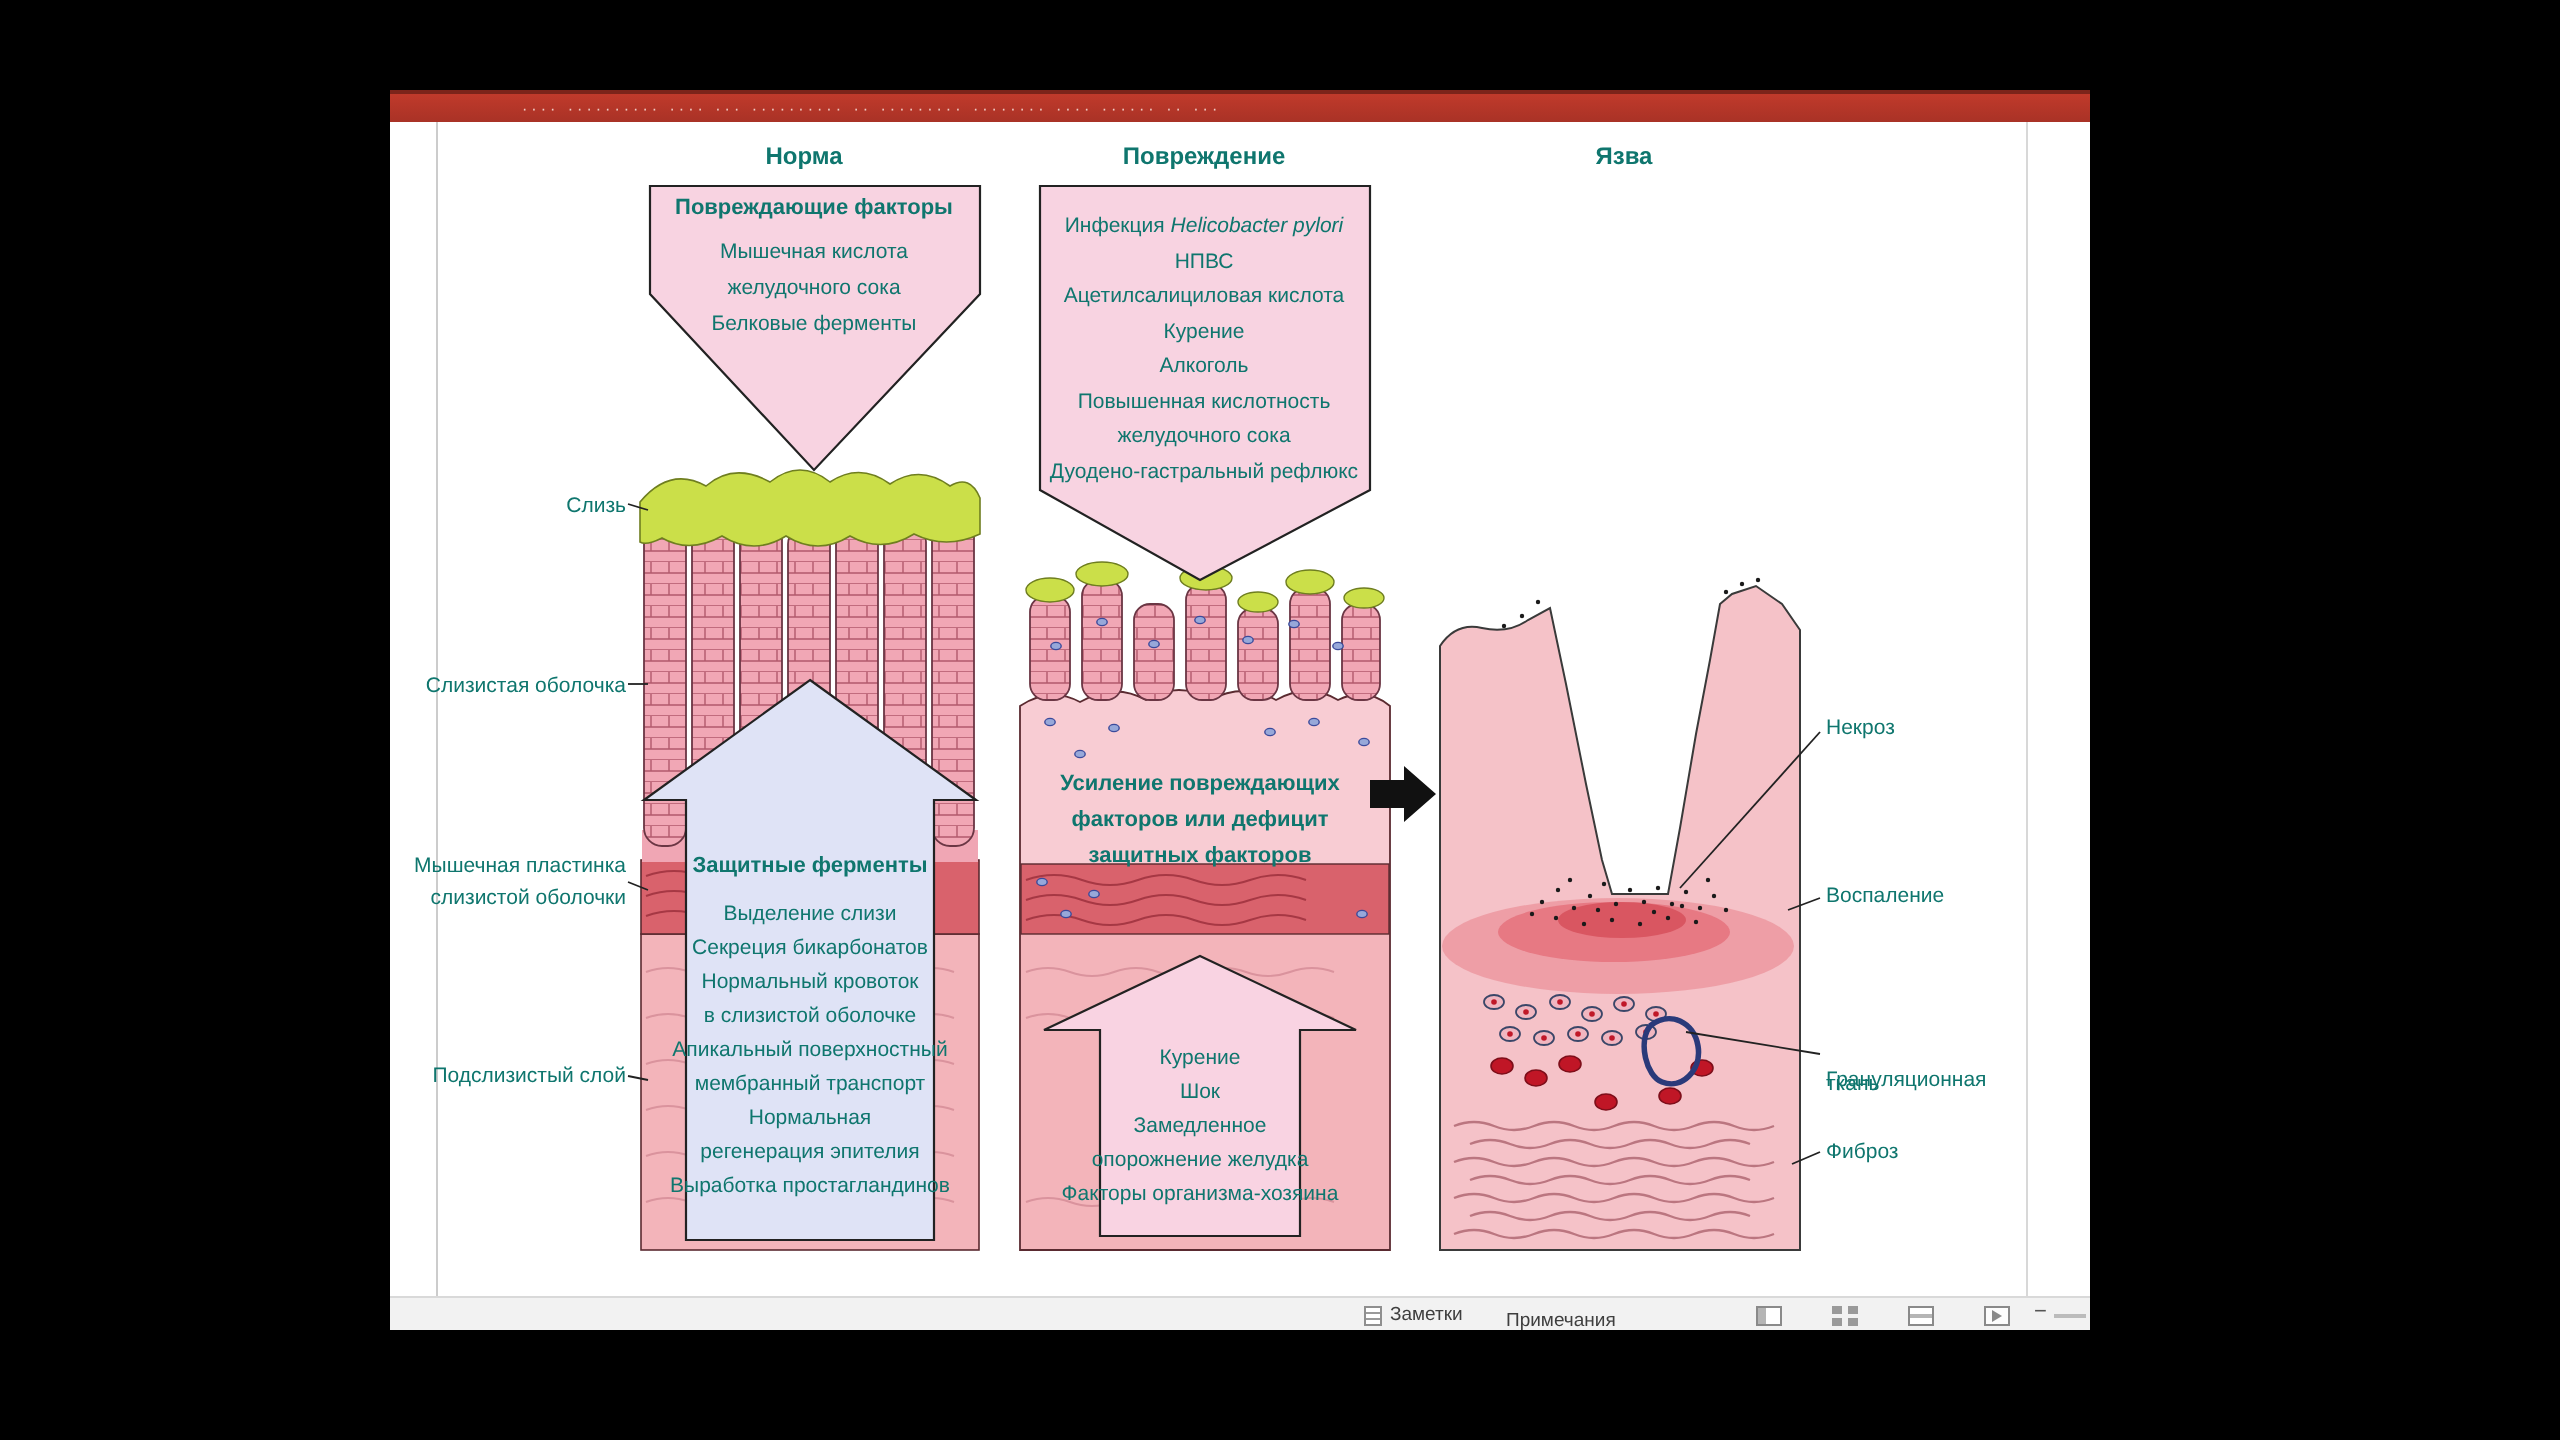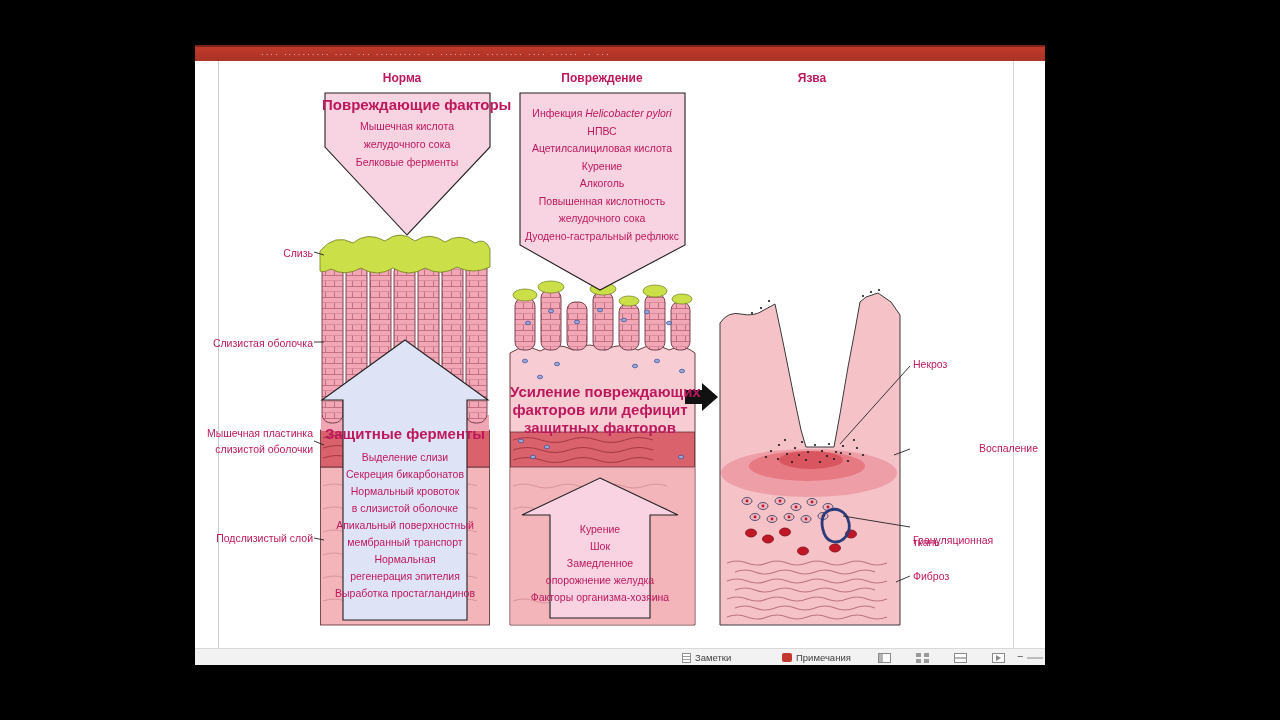--- a/index.html
+++ b/index.html
@@ -12,29 +12,29 @@
             background:linear-gradient(#c03a2b,#a93226);border-top:2px solid #7c241a;
             display:flex;align-items:center;overflow:hidden;}
   .titlebar .tb-text{font-size:8px;color:rgba(255,240,235,.8);letter-spacing:2px;white-space:nowrap;padding-left:66px;}
 
   
   .slide{position:absolute;left:0;top:16px;width:850px;height:587px;background:#fff;overflow:hidden;}
   .slide svg{position:absolute;left:0;top:0;}
   .edge-l{position:absolute;left:23px;top:0;width:1px;height:587px;background:#cccccc;}
   .edge-r{position:absolute;left:818px;top:0;width:1px;height:587px;background:#d8d8d8;}
 
-  .t{position:absolute;font-size:10.5px;line-height:13px;color:#be185d;white-space:nowrap;}
+  .t{position:absolute;font-size:10.5px;line-height:13px;color:#0f766e;white-space:nowrap;}
   .c{text-align:center;}
   .r{text-align:right;}
   .b{font-weight:bold;}
   .h{font-size:12px;font-weight:bold;}
   .lines{line-height:17px;}
   .lh18{line-height:18px;}
   .lh175{line-height:17.5px;}
-  .f11{font-size:15px;}
+  .f11{font-size:11px;}
 
   
   .caption{position:absolute;left:24px;top:577px;width:780px;height:10px;overflow:hidden;
            display:flex;align-items:flex-start;gap:6px;}
   .caption .cap-text{font-size:9.5px;font-weight:bold;color:#1d2733;line-height:11px;white-space:nowrap;}
   .caption .cap-rule{flex:0 0 560px;height:6px;border-bottom:2px solid #5d6875;margin-top:1px;}
 
   
   .statusbar{position:absolute;left:0;top:603px;width:850px;height:17px;box-sizing:border-box;
              background:#f2f2f2;border-top:1px solid #d9d9d9;font-size:9.5px;color:#3f3f3f;}
@@ -320,33 +320,33 @@
 
       <div class="t c lines" style="left:320px;top:460px;width:170px;">
         <div>Курение</div>
         <div>Шок</div>
         <div>Замедленное</div>
         <div>опорожнение желудка</div>
         <div>Факторы организма-хозяина</div>
       </div>
 
       <div class="t" style="left:718px;top:297px;width:125px;">Некроз</div>
-      <div class="t" style="left:718px;top:381px;width:125px;text-align:right;">Воспаление</div>
+      <div class="t" style="left:718px;top:381px;width:125px;">Воспаление</div>
       <div class="t" style="left:718px;top:432px;width:125px;margin-top:41px;">Грануляционная</div>
       <div class="t" style="left:718px;top:475px;width:125px;">ткань</div>
       <div class="t" style="left:718px;top:509px;width:125px;">Фиброз</div>
 
     </div>
 
     <div class="statusbar">
       <div class="sb-item" style="left:487px;">
         <span class="icon-notes"></span>
         <span>Заметки</span>
       </div>
-      <div class="sb-item" style="left:587px;">
+      <div class="sb-item" style="left:558px;flex-direction:column;">
         <span class="icon-comments"></span>
         <span>Примечания</span>
       </div>
       <div class="vicon vi-normal" style="left:683px;"></div>
       <div class="vicon vi-sorter" style="left:721px;"></div>
       <div class="vicon vi-reading" style="left:759px;"></div>
       <div class="vicon vi-show" style="left:797px;"></div>
       <div class="zoom-minus">−</div>
       <div class="zoom-track"></div>
     </div>

